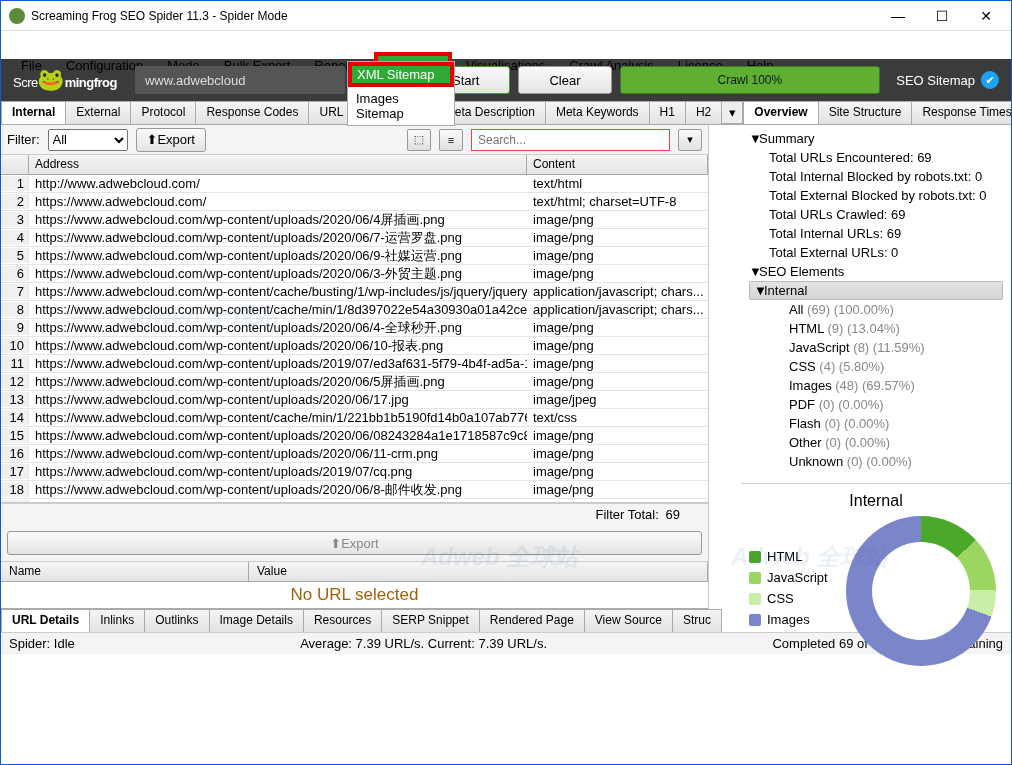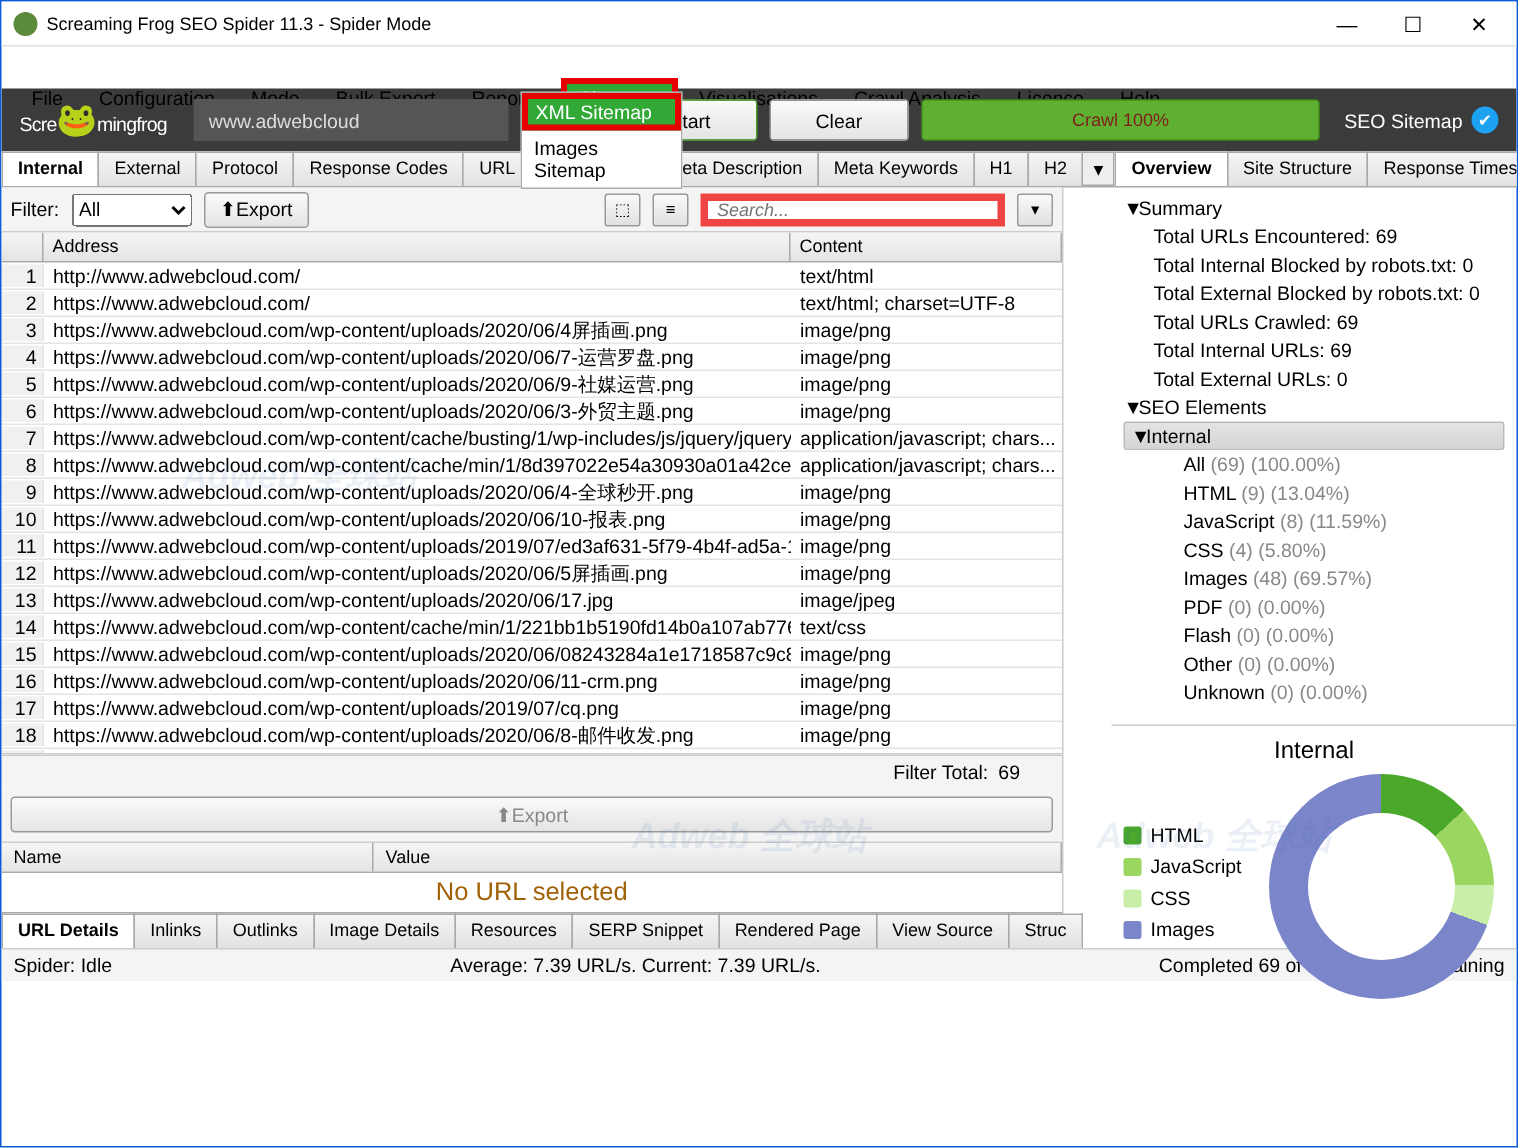--- a/index.html
+++ b/index.html
@@ -10,38 +10,38 @@
 .winbtns { display: flex; gap: 18px; margin-right: 4px; }
 .winbtn { width: 26px; text-align: center; font-size: 14px; cursor: pointer; }
 .menubar { height: 28px; display: flex; align-items: center; padding: 0 10px; gap: 4px; }
 .menuitem { padding: 4px 10px; cursor: pointer; margin-top: 40px; }
 .menuitem.highlighted { background: #32a836; color: #fff; border: 4px solid #e60000; padding: 2px 8px; }
 .dropdown { position: absolute; left: 346px; top: 60px; width: 108px; background: #fff; border: 1px solid #aaa; z-index: 100; }
 .dropdown .ditem { padding: 4px 8px; cursor: pointer; }
 .dropdown .ditem.sel { background: #32a836; color: #fff; border: 4px solid #e60000; padding: 1px 5px; }
 .logobar { height: 42px; background: #3b3b3b; display: flex; align-items: center; padding: 0 12px; gap: 8px; }
 .logo { color: #fff; font-size: 22px; font-weight: 300; letter-spacing: -0.5px; }
-.logo b { font-weight: 400; }
+.logo b { font-weight: 700; }
 .urlbox { flex: 0 0 210px; background: #555; color: #ddd; padding: 6px 10px; border-radius: 1px; height: 28px; display: flex; align-items: center; margin-left: 10px; }
 .btn { height: 28px; padding: 0 30px; background: linear-gradient(#fafafa,#e4e4e4); border: 1px solid #999; border-radius: 3px; cursor: pointer; display: flex; align-items: center; justify-content: center; }
 .btn.start { border-color: #4a9a2a; }
-.crawlbar { flex: 1; height: 28px; background: #5fb030; border: 1px solid #3a7a1a; border-radius: 3px; color: #7f1d1d; display: flex; align-items: center; justify-content: center; font-size: 12px; }
+.crawlbar { flex: 1; height: 28px; background: #5fb030; border: 1px solid #3a7a1a; border-radius: 3px; color: #0f172a; display: flex; align-items: center; justify-content: center; font-size: 12px; }
 .seospider { color: #fff; font-size: 18px; margin-left: 8px; display: flex; align-items: center; gap: 6px; }
 .twit { width: 18px; height: 18px; background: #1da1f2; border-radius: 50%; display: inline-flex; align-items: center; justify-content: center; color: #fff; font-size: 11px; }
 .maintabs { display: flex; border-bottom: 1px solid #aaa; background: linear-gradient(#f5f5f5,#e8e8e8); height: 24px; }
 .tab { padding: 3px 10px; border: 1px solid #aaa; border-bottom: none; margin-right: -1px; background: linear-gradient(#f5f5f5,#e2e2e2); cursor: pointer; font-size: 12px; white-space: nowrap; }
 .tab.active { background: #fff; font-weight: 700; }
 .tabarrow { width: 22px; display: flex; align-items: center; justify-content: center; border: 1px solid #aaa; background: #eee; }
 .columns { display: flex; height: 507px; }
 .leftcol { width: 708px; border-right: 1px solid #ccc; display: flex; flex-direction: column; }
 .rightcol { flex: 1; display: flex; flex-direction: column; margin-left: 32px; }
 .filterbar { height: 30px; display: flex; align-items: center; padding: 0 6px; gap: 8px; background: #f4f4f4; border-bottom: 1px solid #ccc; }
 .filterbar select { height: 22px; width: 80px; }
 .iconbtn { width: 24px; height: 22px; background: linear-gradient(#fafafa,#e0e0e0); border: 1px solid #999; border-radius: 2px; display: flex; align-items: center; justify-content: center; cursor: pointer; font-size: 11px; }
-.searchbox { flex: 1; height: 22px; border: 5px solid #ef4444; padding: 0 6px; font-size: 12px; font-style: italic; }
+.searchbox { flex: 1; height: 22px; border: 1px solid #ef4444; padding: 0 6px; font-size: 12px; }
 .grid { flex: 0 0 auto; overflow: hidden; border-bottom: 1px solid #ccc; }
 .gridhead { display: flex; background: linear-gradient(#f5f5f5,#e4e4e4); border-bottom: 1px solid #aaa; height: 20px; }
 .gridhead .gh { padding: 2px 6px; border-right: 1px solid #aaa; font-size: 12px; }
 .gridbody { overflow-y: scroll; height: 327px; }
 .gridrow { display: flex; border-bottom: 1px solid #e4e4e4; height: 18px; align-items: center; font-size: 12px; }
 .gc-n { width: 28px; text-align: right; padding-right: 4px; border-right: 1px solid #e4e4e4; background: #f0f0f0; }
 .gc-a { width: 498px; padding: 0 6px; white-space: nowrap; overflow: hidden; }
 .gc-c { flex: 1; padding: 0 6px; white-space: nowrap; overflow: hidden; }
 .filtertotal { text-align: right; padding: 3px 28px 3px 8px; background: #f4f4f4; border-top: 1px solid #ccc; font-size: 12px; }
 .exportrow { padding: 6px; background: #f4f4f4; border-bottom: 1px solid #ccc; }

